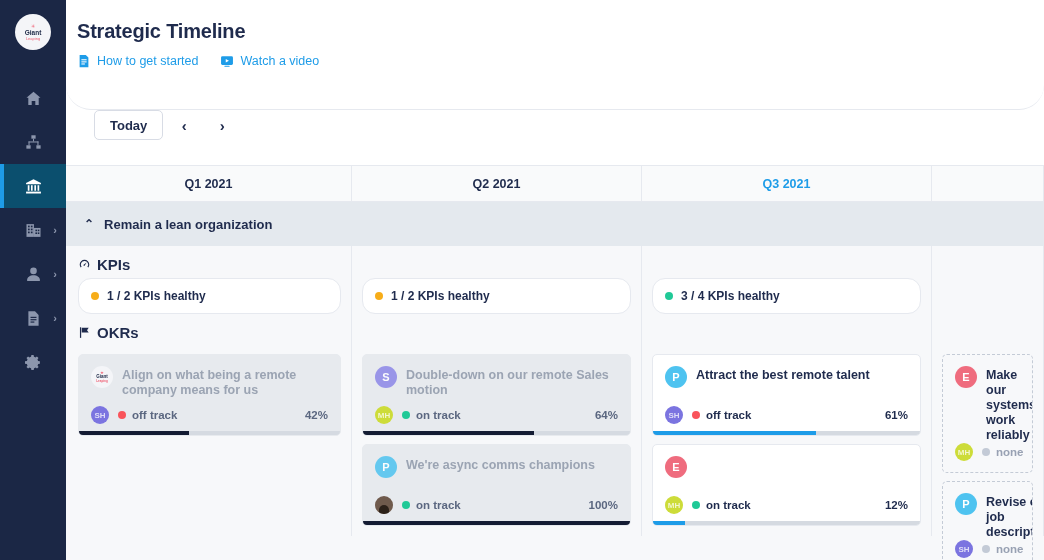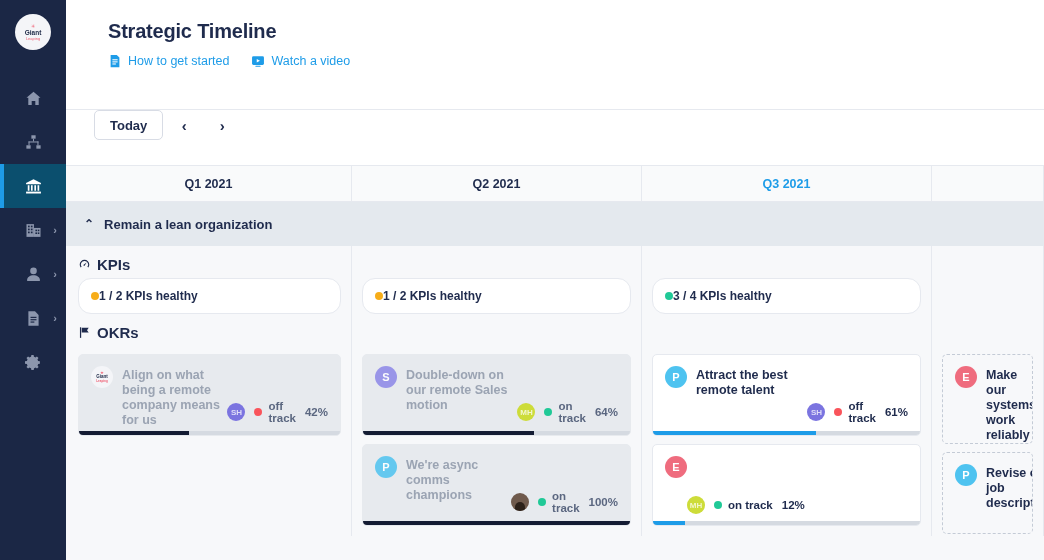--- a/index.html
+++ b/index.html
@@ -54,22 +54,23 @@
   }
   .nav-spacer { height: 6px; }
 
   
   .main { flex: 1; height: 560px; display: flex; flex-direction: column; background: #fff; min-width:0; }
 
   .topbar {
     height: 110px; flex: 0 0 110px;
     border-bottom: 1px solid #e6e9ef;
     display: flex; align-items: flex-start;
-    padding: 20px 0 0 42px;
+    padding: 20px 0 0 11px;
     position: relative;
+    border-radius: 25px;
   }
   .page-title { font-size: 20px; font-weight: 700; color: #1f2b4d; letter-spacing: -.2px; }
   .help-links { display: flex; align-items: center; gap: 22px; margin-top: 11px; }
   .help-link {
     display: flex; align-items: center; gap: 6px;
     color: #1e9ce8; font-size: 12.5px; cursor: pointer; font-weight: 400;
   }
   .help-link svg { width: 14px; height: 14px; fill: #1e9ce8; display:block; }
 
   .topbar-right {
@@ -157,36 +158,36 @@
     display: flex; align-items: center; gap: 6px;
     height: 28px; margin-top: 4px;
     font-size: 15px; font-weight: 700; color: #1f2b4d;
   }
   .section-label svg { width: 13px; height: 13px; fill: #1f2b4d; display:block; }
   .section-label.blank { visibility: hidden; }
 
   .kpi-card {
     height: 36px; background: #ffffff;
     border: 1px solid #e6e9ef; border-radius: 13px;
-    display: flex; align-items: center; 
+    display: flex; align-items: center; gap: 8px;
     padding: 0 12px; cursor: pointer;
   }
   .kpi-card .dot { width: 8px; height: 8px; border-radius: 50%; flex:0 0 8px; }
   .kpi-card .ktext { font-size: 12px; font-weight: 700; color: #1f2b4d; }
 
   
   .okr-card {
     margin-top: 8px;
     border-radius: 5px;
     position: relative;
     overflow: hidden;
     cursor: pointer;
     min-height: 82px;
     padding: 11px 12px 0 12px;
-    display: flex; flex-direction: row;
+    display: flex; flex-direction: column;
   }
   .okr-card.state-past   { background: #e7eaee; border: 1px solid #e7eaee; }
   .okr-card.state-active { background: #ffffff; border: 1px solid #e6e9ef; }
   .okr-card.state-future { background: #f7f8fa; border: 1px dashed #c4cbd6; }
 
   .okr-top { display: flex; gap: 9px; align-items: flex-start; }
   .okr-badge {
     width: 22px; height: 22px; border-radius: 50%;
     flex: 0 0 22px;
     display: flex; align-items: center; justify-content: center;

